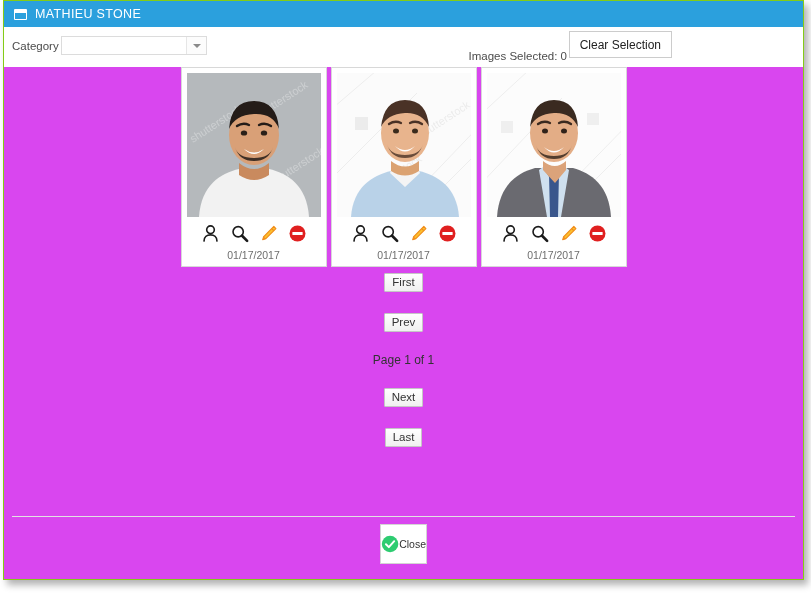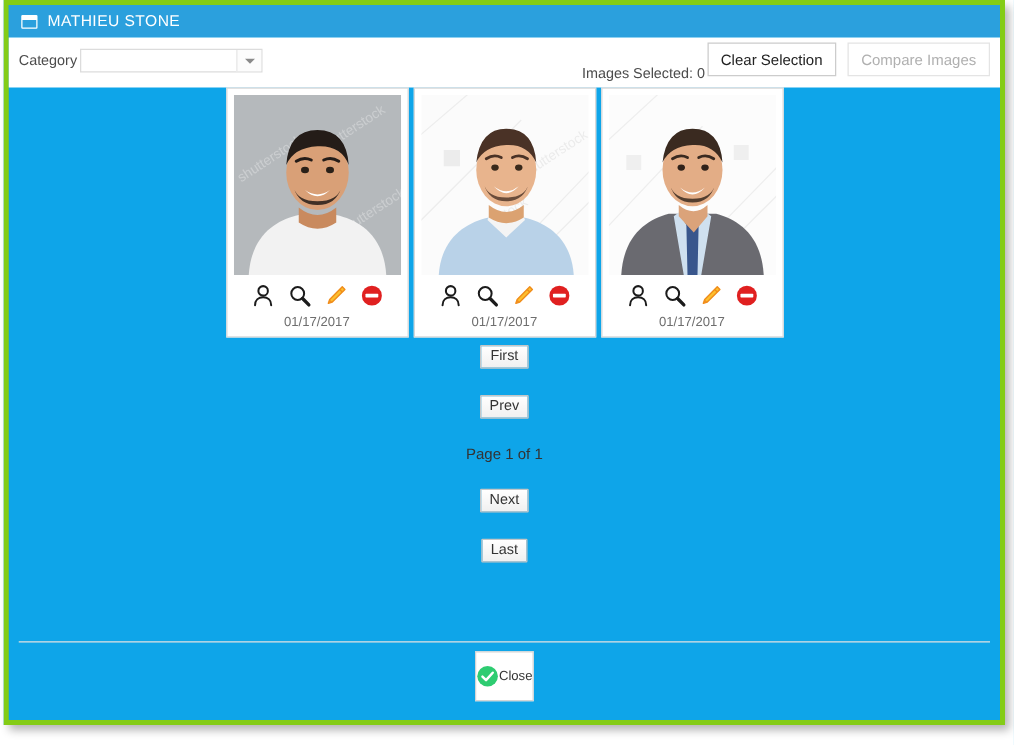--- a/index.html
+++ b/index.html
@@ -12,22 +12,22 @@
     font-family: "Liberation Sans", sans-serif;
   }
 
   
   #window {
     position: absolute;
     left: 3px;
     top: 0px;
     width: 801px;
     height: 580px;
-    background: #0ea5e9;
-    border: 4px solid #84cc16;
+    background: #d946ef;
+    border: 1px solid #84cc16;
     box-sizing: border-box;
     box-shadow: 4px 5px 7px rgba(0,0,0,0.30);
   }
 
   
   #titlebar {
     height: 26px;
     background: #2ba0dd;
     display: flex;
     align-items: center;
@@ -290,21 +290,20 @@
       <input id="category-input" type="text" value="" placeholder="" style="">
       <div id="category-arrow-btn">
         <div class="caret"></div>
       </div>
     </div>
 
     <span id="selected-count">Images Selected: 0</span>
 
     <button class="tbtn" id="clear-selection-button">Clear Selection</button>
 
-    <button class="tbtn" id="compare-images-button">Compare Images</button>
   </div>
 
   <div id="cards-area">
     <div id="cards">
 
       <div class="card">
         <div class="photo">
           <svg class="face-svg" viewBox="0 0 134 144" preserveAspectRatio="xMidYMid slice">
             <rect x="0" y="0" width="134" height="144" fill="#b5b9bc"></rect>
             <g opacity="0.30" fill="#ffffff" font-family="Liberation Sans, sans-serif" font-size="11">

